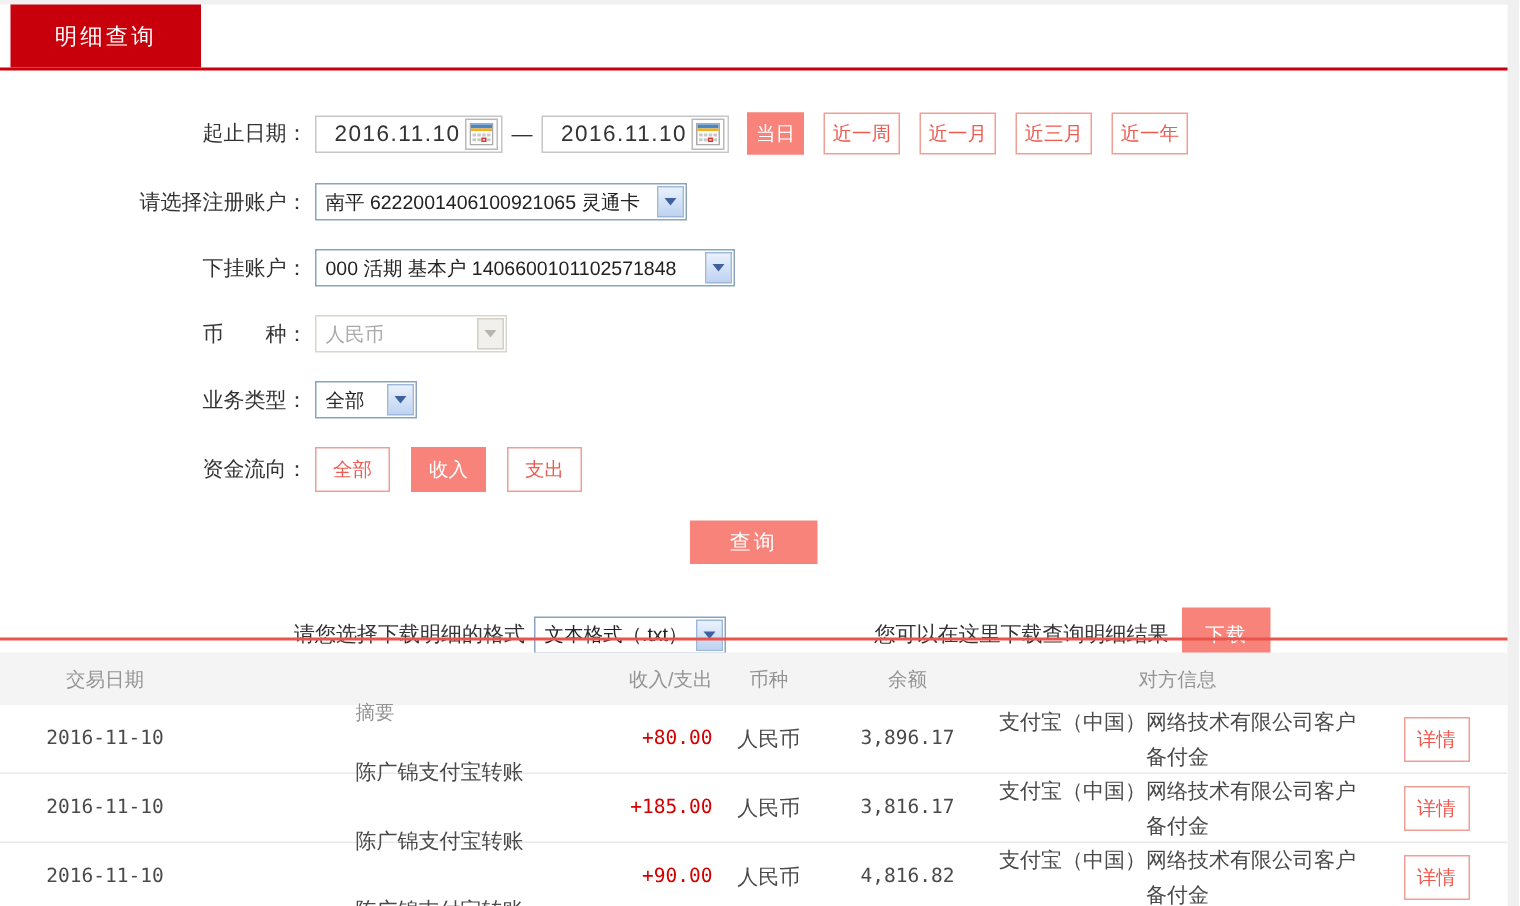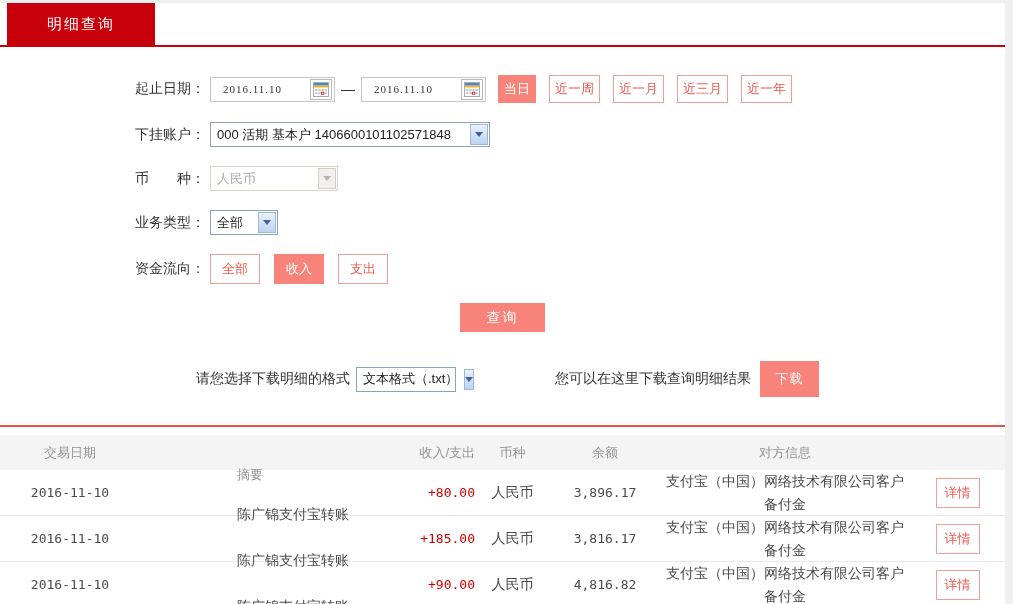--- a/index.html
+++ b/index.html
@@ -3,34 +3,34 @@
 <meta charset="utf-8">
 <style>
   * { margin:0; padding:0; box-sizing:border-box; }
   html,body { width:1013px; height:604px; overflow:hidden; background:#fff;
               font-family:"Liberation Sans", sans-serif; }
   .page { position:relative; width:1013px; height:604px; background:#fff; overflow:hidden; }
 
   .top-strip   { position:absolute; left:0; top:0; width:1013px; height:3px; background:#f0f0f0; }
   .right-strip { position:absolute; right:0; top:0; width:8px; height:604px; background:#f0f0f0; }
 
-  .tab { position:absolute; left:7px; top:3px; width:148px; height:42px; background:#c7000b;
+  .tab { position:absolute; left:7px; top:3px; width:127px; height:42px; background:#c7000b;
          color:#fff; font-size:15px; letter-spacing:2px; display:flex; align-items:center;
          justify-content:center; cursor:pointer; }
   .red-divider { position:absolute; left:0; top:45px; width:1005px; height:2px; background:#c7000b; }
 
   .form { position:absolute; left:0; top:47px; width:1005px; }
   .frow { display:flex; align-items:center; margin-bottom:19px; }
   .frow-dates { margin-top:28px; }
   .flabel { width:210px; text-align:right; font-size:14px; color:#333; padding-right:5px;
             white-space:pre; flex:none;padding-left:37px; }
 
   .dateinput { width:125px; height:25px; border:1px solid #c6c6c6; background:#fff;
                display:flex; align-items:center; }
-  .dateinput .dtxt { flex:1; font-family:Liberation Serif, serif; font-size:11px;
+  .dateinput .dtxt { flex:1; font-family:Liberation Sans, sans-serif; font-size:15px;
                      color:#333; padding-left:12px; letter-spacing:1px; }
   .calbtn { width:22px; height:21px; margin-right:2px; border:1px solid #b9b9b9; background:#fdfdfd;
             display:flex; align-items:center; justify-content:center; cursor:pointer; }
   .datesep { margin:0 6px; color:#333; font-size:14px; }
 
   .qr-group { display:flex; margin-left:12px; }
   .btn-solid { background:#f8837a; color:#fff; border:1px solid #f8837a; font-size:13px;
                padding:4px 5px; margin-right:13px; cursor:pointer; white-space:nowrap; }
   .btn-outline { background:#fff; color:#ee5a50; border:1px solid #f09f97; font-size:13px;
                  padding:4px 5px; margin-right:13px; cursor:pointer; white-space:nowrap; }
@@ -43,21 +43,21 @@
                       align-items:center; justify-content:center; }
   .xpselect .sarrow i { width:0; height:0; border-left:4px solid transparent;
                         border-right:4px solid transparent; border-top:5px solid #3f619f; }
   .sel-register { width:248px; }
   .sel-sub { width:280px; }
   .sel-currency { width:128px; border-color:#d9d5cb; cursor:default; }
   .sel-currency .stxt { color:#aaa; }
   .sel-currency .sarrow { border-color:#d2cfc7; background:#f1f0ec; }
   .sel-currency .sarrow i { border-top-color:#b7b5ad; }
   .sel-biztype { width:68px; }
-  .sel-format { width:100px; }
+  .sel-format { width:128px; }
 
   .ff-group { display:flex; }
   .ff-group .btn-solid, .ff-group .btn-outline { padding:5px 11px; margin-right:14px; font-size:13px; }
 
   .query-row { display:flex; justify-content:center; margin-top:18px; }
   .query-btn { width:85px; height:29px; background:#f8837a; color:#fff; border:none;
                font-size:14px; letter-spacing:2px; cursor:pointer;
                font-family:"Liberation Sans", sans-serif; }
 
   .dl-row { display:flex; align-items:center; margin-top:29px; margin-left:196px; }
@@ -144,20 +144,29 @@
       </span>
       <span class="qr-group" id="quick-ranges">
           <span class="btn-solid">当日</span>
           <span class="btn-outline">近一周</span>
           <span class="btn-outline">近一月</span>
           <span class="btn-outline">近三月</span>
           <span class="btn-outline">近一年</span>
         </span>
     </div>
 
+    <div class="frow">
+      <span class="flabel">请选择注册账户：</span>
+      <span class="xpselect sel-register">
+        <span class="stxt">南平 6222001406100921065 灵通卡</span>
+        <span class="sarrow">
+            <i></i>
+          </span>
+      </span>
+    </div>
 
     <div class="frow">
       <span class="flabel">下挂账户：</span>
       <span class="xpselect sel-sub">
         <span class="stxt">000 活期 基本户 1406600101102571848</span>
         <span class="sarrow">
             <i></i>
           </span>
       </span>
     </div>

